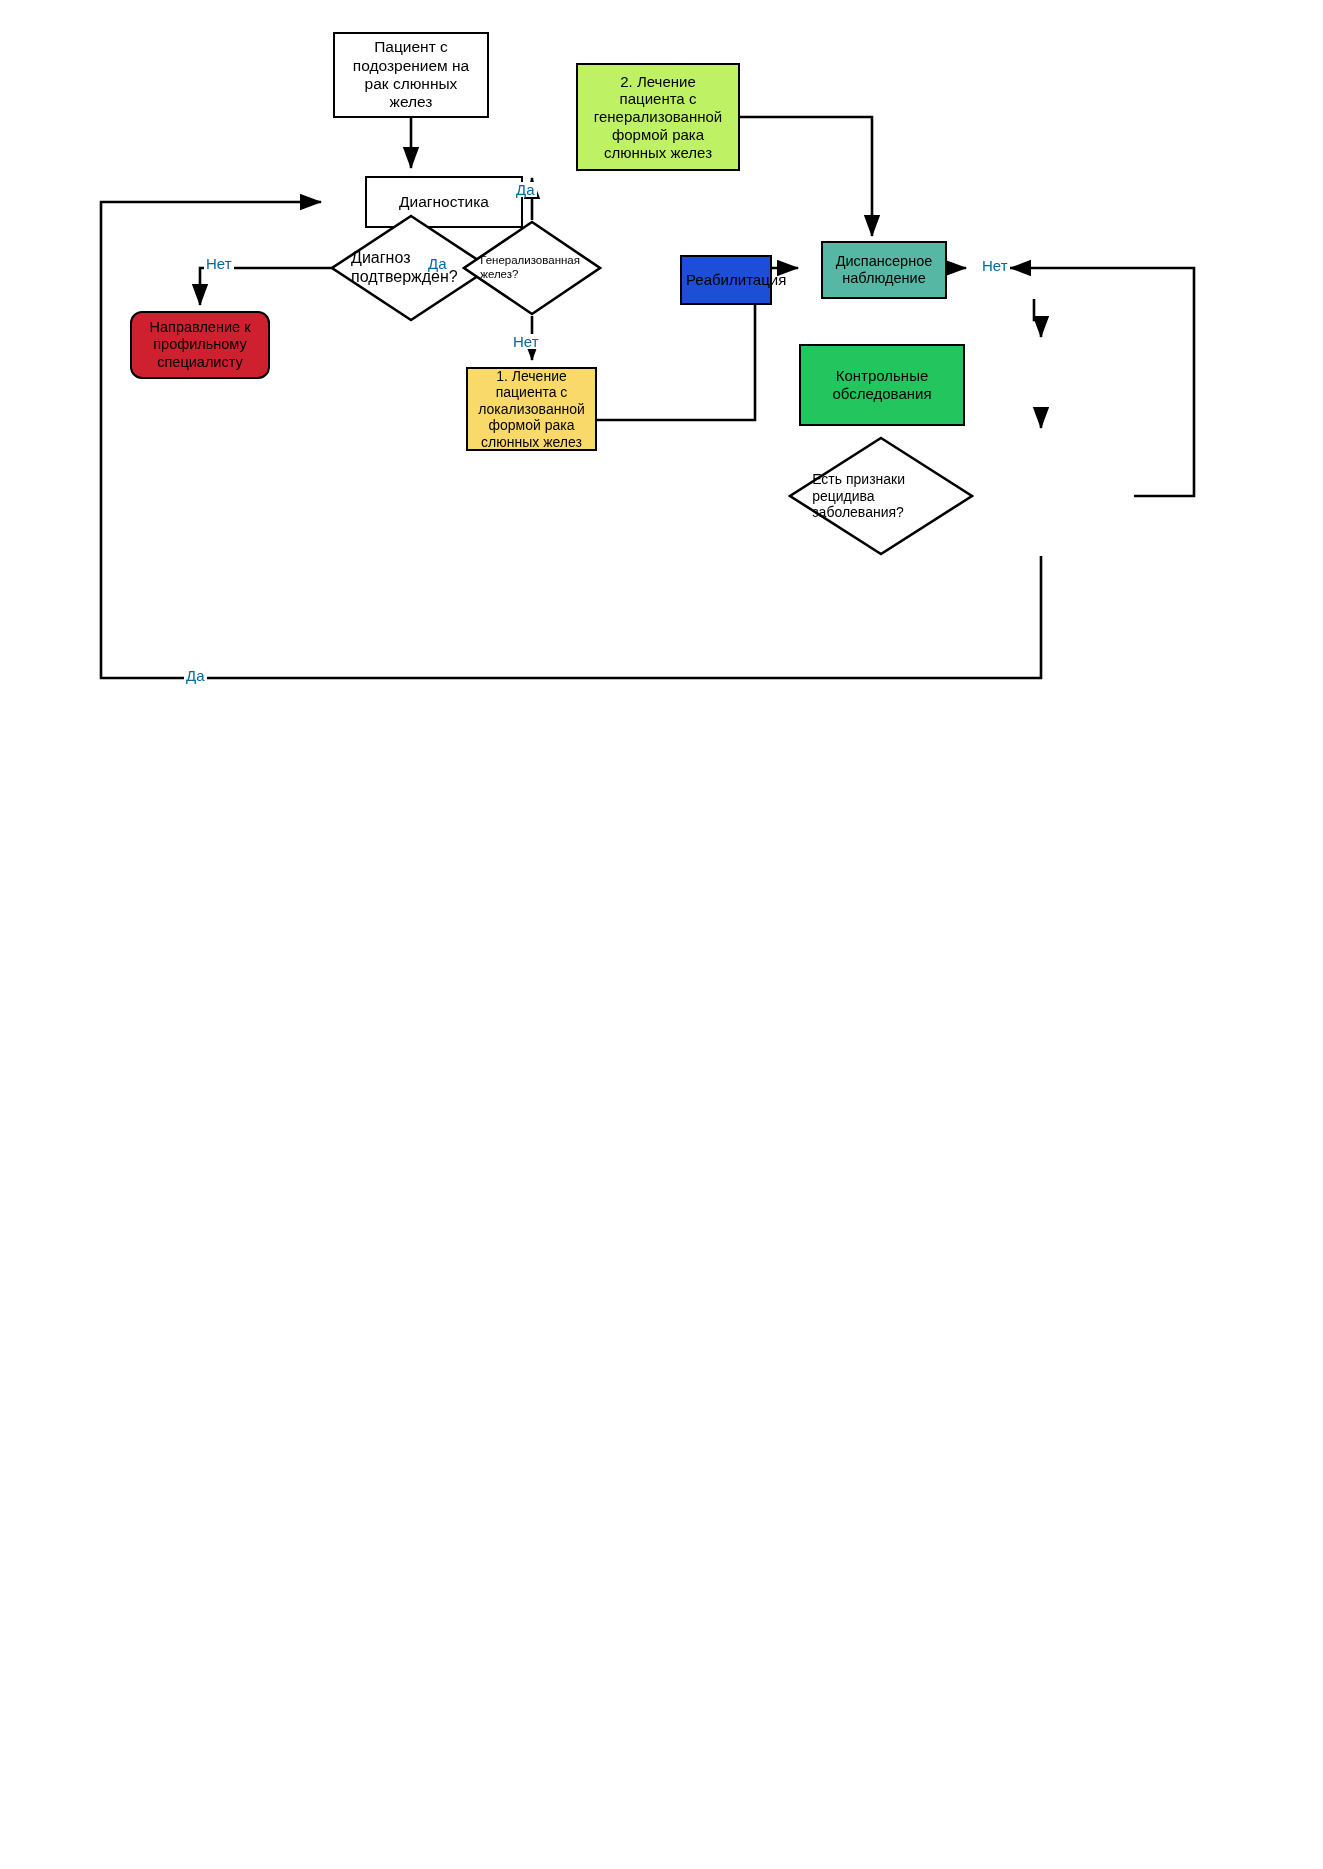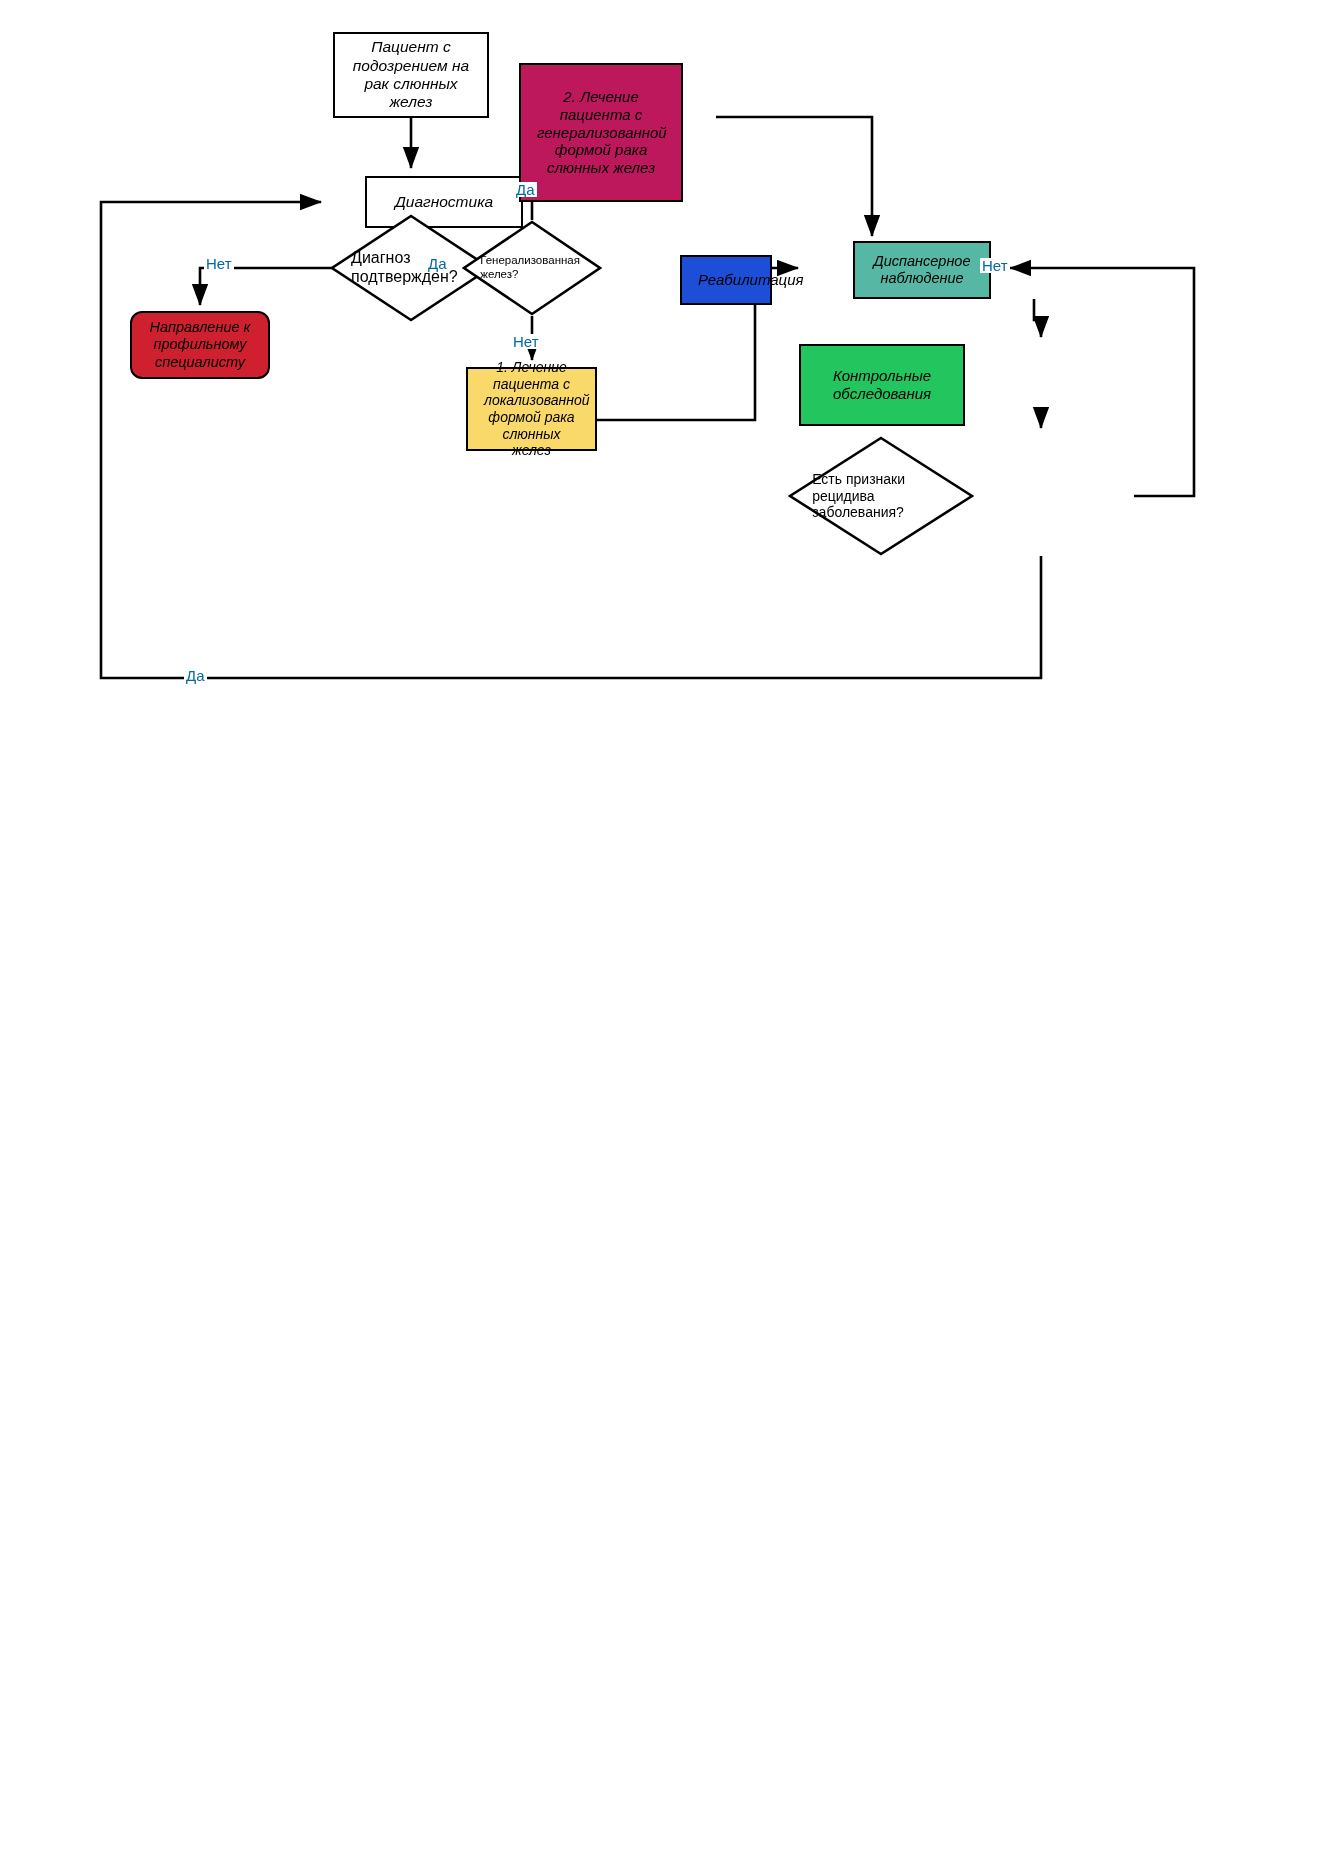--- a/index.html
+++ b/index.html
@@ -26,22 +26,21 @@
     position: absolute;
     box-sizing: border-box;
     border: 2px solid #000000;
     background: #ffffff;
     display: flex;
     align-items: center;
     justify-content: center;
     text-align: center;
     color: #000000;
     line-height: 1.18;
-    padding: 2px 16px;
-    font-style: italic;
+    padding: 2px 4px;
   }
   .node span {
     display: block;
     width: 100%;
     white-space: pre-line;
   }
   .rounded {
     border-radius: 12px;
   }
   .diamond-wrap {
@@ -122,21 +121,21 @@
   <span>Пациент с
 подозрением на
 рак слюнных
 желез</span>
 </div>
 
 <div class="node" style="left: 332px; top: 176px; width: 158px; height: 52px; font-size: 15.5px; background: rgb(255, 255, 255); margin-left: 33px;">
   <span>Диагностика</span>
 </div>
 
-<div class="node" style="left:519px; top:63px; width:164px; height:139px; background:#be185d; font-size:15px;">
+<div class="node" style="left:576px; top:63px; width:164px; height:108px; background:#bef264; font-size:15px;">
   <span>2. Лечение
 пациента с
 генерализованной
 формой рака
 слюнных желез</span>
 </div>
 
 <div class="diamond-wrap" style="left:330px; top:214px; width:162px; height:108px; font-size:16px;">
   <svg width="162" height="108" viewBox="0 0 162 108" xmlns="http://www.w3.org/2000/svg">
     <polygon points="81,2 160,54 81,106 2,54" fill="#ffffff" stroke="#000000" stroke-width="2.6"></polygon>
@@ -164,21 +163,21 @@
 пациента с
 локализованной
 формой рака
 слюнных желез</span>
 </div>
 
 <div class="node" style="left:680px; top:243px; width:92px; height:50px; background:#1d4ed8; font-size:15px;margin-top:12px;">
   <span>Реабилитация</span>
 </div>
 
-<div class="node" style="left:821px; top:241px; width:138px; height:58px; background:#56b8a4; font-size:14.5px;margin-left:32px;">
+<div class="node" style="left:821px; top:241px; width:126px; height:58px; background:#56b8a4; font-size:14.5px;">
   <span>Диспансерное
 наблюдение</span>
 </div>
 
 <div class="node" style="left: 799px; top: 344px; width: 166px; height: 82px; font-size: 15px; background: #22c55e;">
   <span>Контрольные
 обследования</span>
 </div>
 
 <div class="diamond-wrap" style="left:788px; top:436px; width:186px; height:120px; font-size:14px;">

